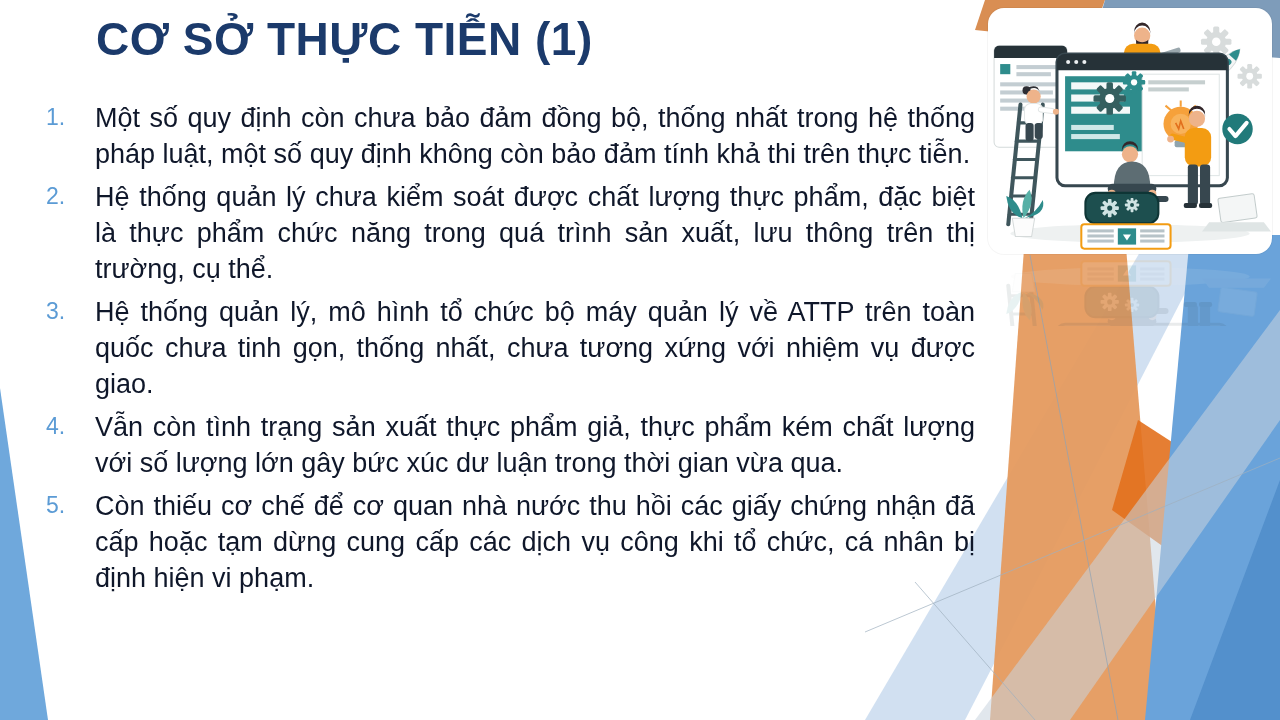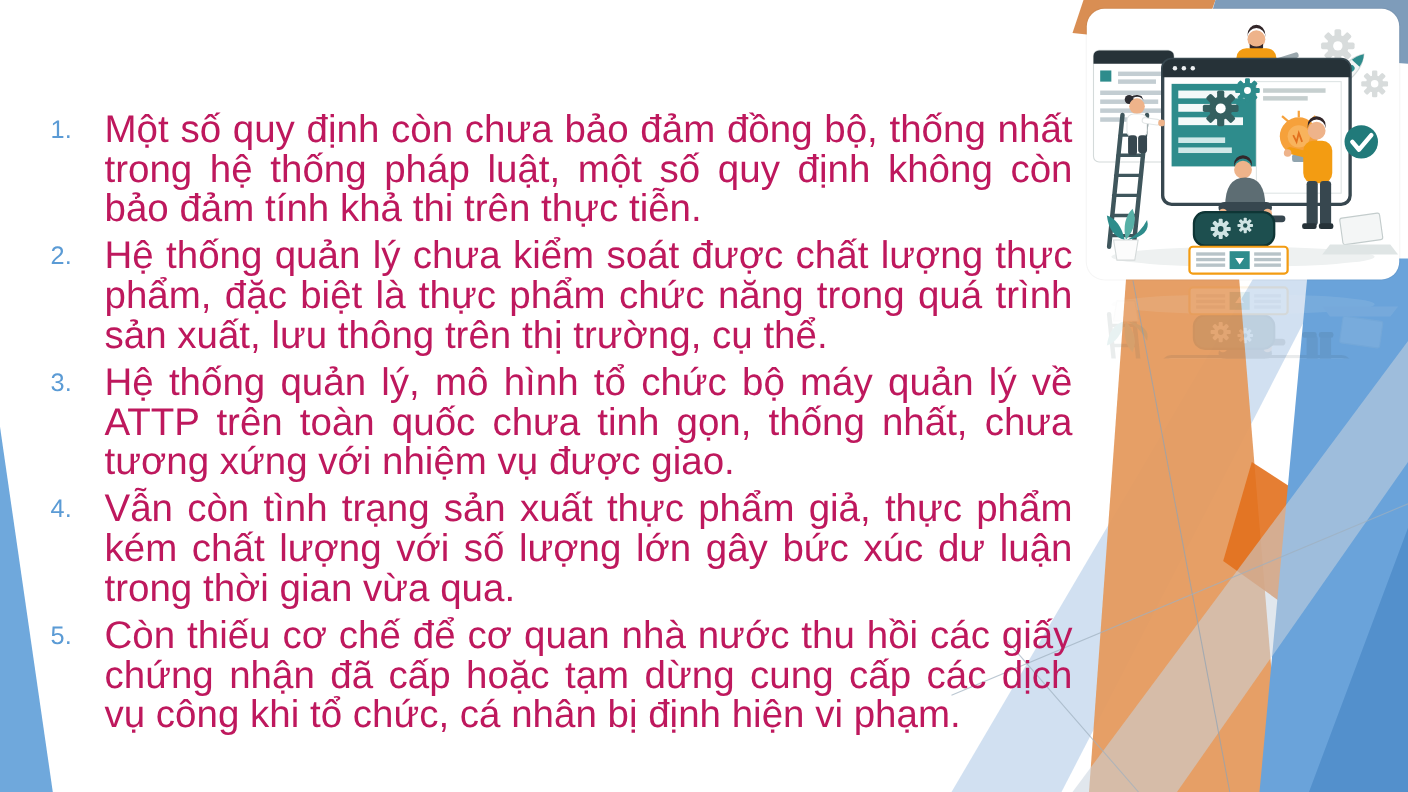--- a/index.html
+++ b/index.html
@@ -4,21 +4,21 @@
 <style>
   html,body{margin:0;padding:0;}
   body{width:1280px;height:720px;font-family:"Liberation Sans",sans-serif;background:#ffffff;}
   .slide{position:relative;width:1280px;height:720px;overflow:hidden;background:#ffffff;}
   .bg-svg{position:absolute;left:0;top:0;width:1280px;height:720px;}
   .title{position:absolute;left:96px;top:12px;margin:0;font-size:46px;font-weight:bold;
          color:#1b3a6b;letter-spacing:0.5px;}
   .list{position:absolute;left:40px;top:100px;width:935px;margin:0;padding:0;list-style:none;}
   .list li{position:relative;padding-left:55px;margin:0 0 7px 0;}
   .num{position:absolute;left:6px;top:4px;font-size:23px;color:#5b9bd5;}
-  .item-text{margin:0;font-size:35px;line-height:36px;color:#be185d;text-align:justify;}
+  .item-text{margin:0;font-size:27px;line-height:36px;color:#0f172a;text-align:justify;}
   .card{position:absolute;left:988px;top:8px;width:284px;height:246px;background:#ffffff;
         border-radius:16px;box-shadow:0 0 0 1px rgba(0,0,0,0.04);overflow:hidden;}
   .card svg{display:block;width:284px;height:246px;}
   .reflection{position:absolute;left:988px;top:256px;width:284px;height:70px;overflow:hidden;
               opacity:0.10;transform:scaleY(-1);pointer-events:none;}
   .reflection svg{position:absolute;left:0;top:-176px;width:284px;height:246px;}
 </style>
 </head>
 <body>
 
@@ -203,20 +203,21 @@
       <use href="#illus"></use>
     </svg>
   </div>
 
   <div class="reflection">
     <svg viewBox="0 0 280 240" aria-hidden="true">
         <use href="#illus"></use>
       </svg>
   </div>
 
+  <h1 class="title">CƠ SỞ THỰC TIỄN (1)</h1>
 
   <ol class="list">
     <li>
       <span class="num">1.</span>
       <p class="item-text">Một số quy định còn chưa bảo đảm đồng bộ, thống nhất trong hệ thống pháp luật, một số quy định không còn bảo đảm tính khả thi trên thực tiễn.</p>
     </li>
     <li>
       <span class="num">2.</span>
       <p class="item-text">Hệ thống quản lý chưa kiểm soát được chất lượng thực phẩm, đặc biệt là thực phẩm chức năng trong quá trình sản xuất, lưu thông trên thị trường, cụ thể.</p>
     </li>

